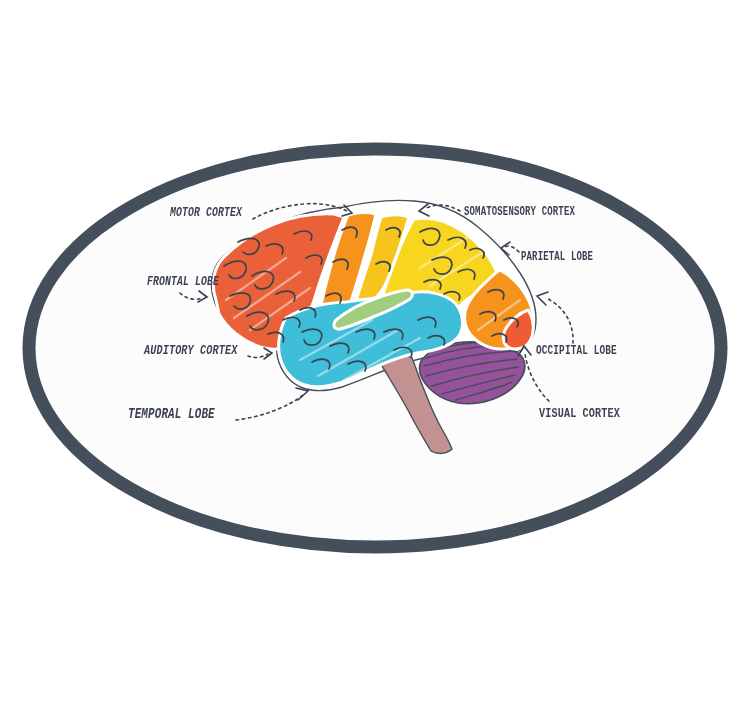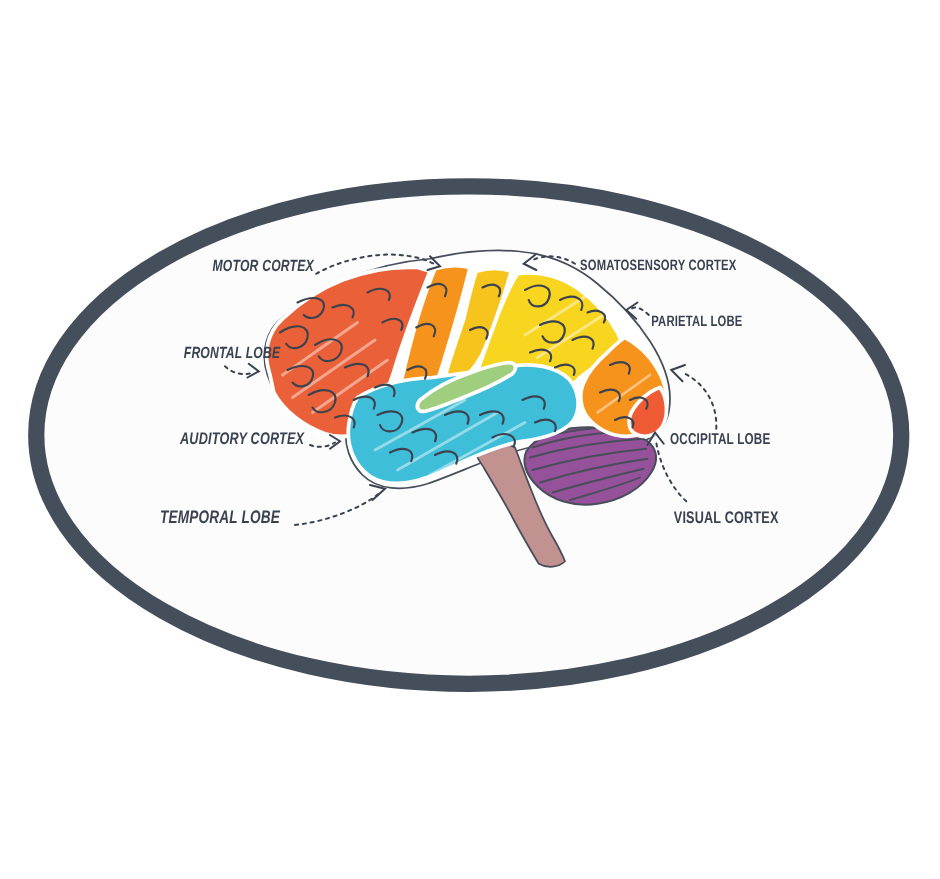--- a/index.html
+++ b/index.html
@@ -1,17 +1,17 @@
 <!DOCTYPE html>
 <html><head>
 <meta charset="utf-8">
 <style>
   html,body{margin:0;padding:0;background:#ffffff;}
   #canvas{position:relative;width:752px;height:703px;background:#ffffff;overflow:hidden;
-          font-family:Liberation Sans, sans-serif;}
+          font-family:Liberation Mono, monospace;}
   #scene{position:absolute;left:0;top:0;width:752px;height:703px;}
   .lbl{position:absolute;font-weight:700;color:#3a4150;line-height:1;white-space:nowrap;
        letter-spacing:.2px;transform:scaleX(.75);transform-origin:left top;}
   .it{font-style:italic;}
 </style>
 </head>
 <body>
 
 <div id="canvas">
 

